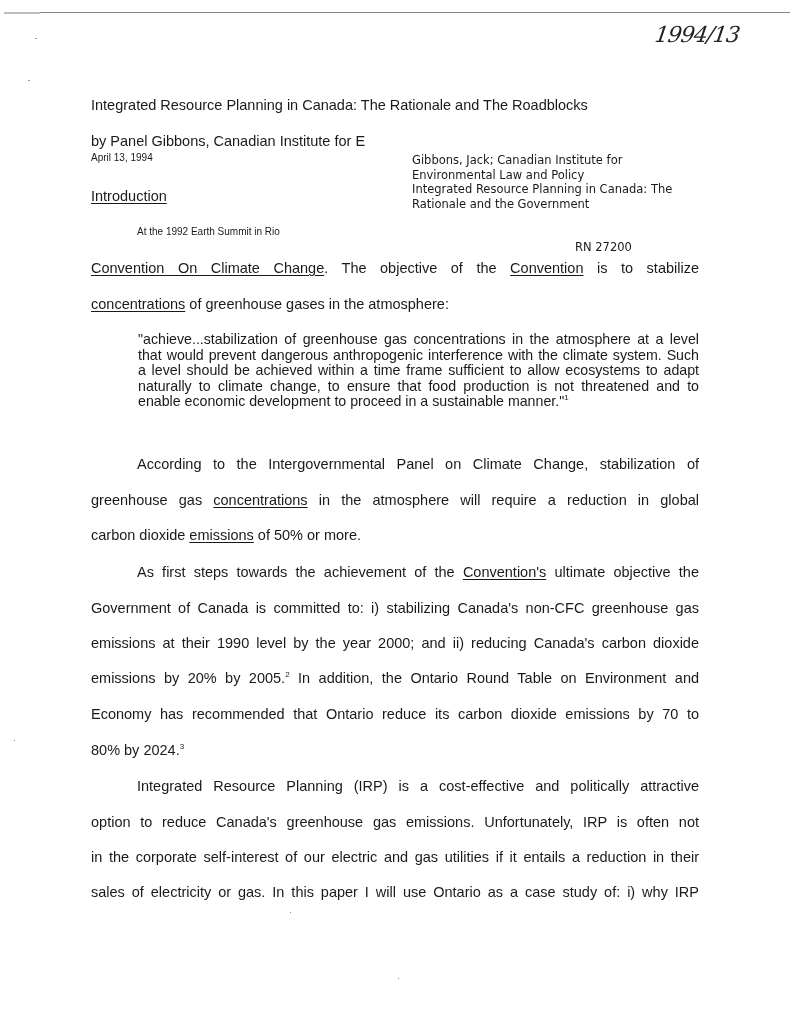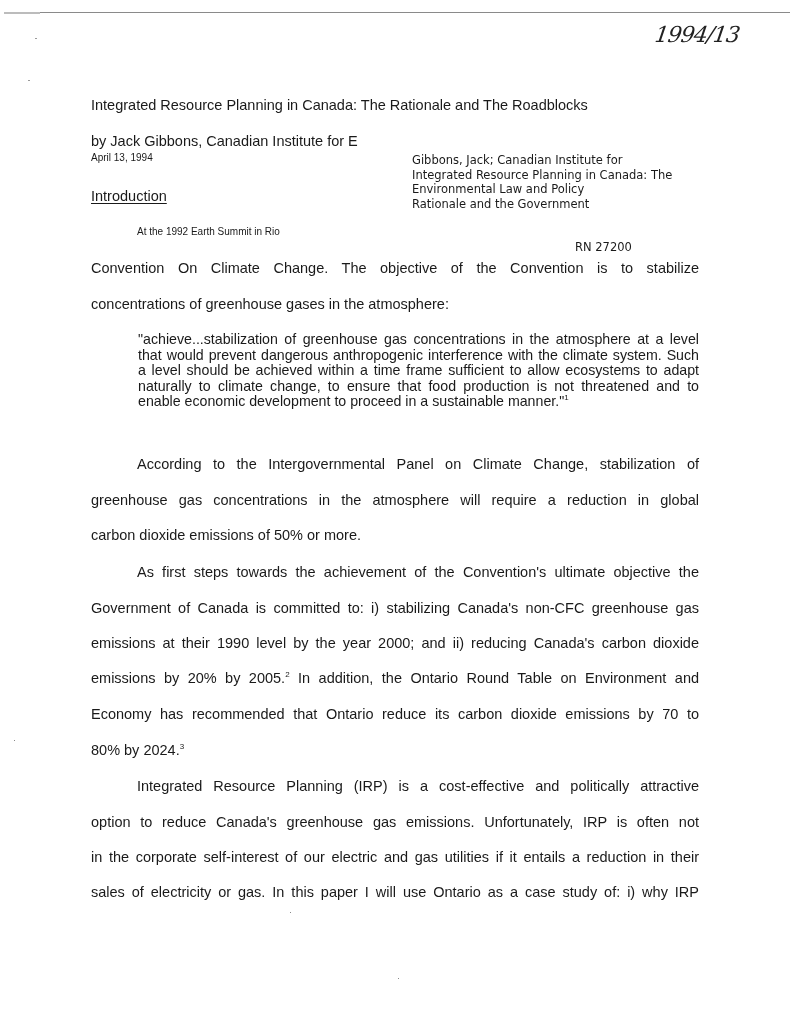--- a/index.html
+++ b/index.html
@@ -21,48 +21,48 @@
   .intro { left: 91px; top: 188px; font-size: 14.5px; text-decoration: underline; text-underline-offset: 2px; }
   .firstline { left: 137px; top: 226px; font-size: 10px; }
   .shelf { position: absolute; left: 412px; top: 153px; font-family: "DejaVu Sans", sans-serif; font-size: 11.5px; line-height: 14.6px; color: #1a1a1a; }
   .shelf div { white-space: nowrap; }
   .rn { position: absolute; left: 575px; top: 240px; font-family: "DejaVu Sans", sans-serif; font-size: 11.5px; }
   .line {
     position: absolute; left: 91px; width: 608px; font-size: 14.5px; white-space: nowrap;
     text-align: justify; text-align-last: justify;
   }
   .line.last { text-align-last: left; }
-  .u { text-underline-offset: 2px; margin-top: 12px; }
+  .u { text-decoration: underline; text-underline-offset: 2px; margin-top: 12px; }
   .quote {
     position: absolute; left: 138px; width: 561px; top: 332px; font-size: 14.2px; line-height: 15.6px;
     text-align: justify;
   }
   sup { font-size: 8px; vertical-align: 6px; line-height: 0; }
   .dot { position: absolute; width: 1px; height: 1px; background: #888; }
 </style>
 </head>
 <body>
 
 <div class="topline"></div>
 <div class="topline2"></div>
 <div class="speck" style="left:35px;top:38px;"></div>
 <div class="speck" style="left:28px;top:80px;"></div>
 
 <div class="handwrite">1994/13</div>
 
 <div class="abs title">Integrated Resource Planning in Canada: The Rationale and The Roadblocks</div>
-<div class="abs byline">by Jack Gibbons, Canadian Institute for E</div>
+<div class="abs byline">by Panel Gibbons, Canadian Institute for E</div>
 <div class="abs date">April 13, 1994</div>
 <div class="abs intro">Introduction</div>
 <div class="abs firstline">At the 1992 Earth Summit in Rio</div>
 
 <div class="shelf">
   <div>Gibbons, Jack; Canadian Institute for</div>
+  <div>Environmental Law and Policy</div>
   <div>Integrated Resource Planning in Canada: The</div>
-  <div>Environmental Law and Policy</div>
   <div>Rationale and the Government</div>
 </div>
 <div class="rn">RN 27200</div>
 
 <div class="line" style="top:260px;"><span class="u">Convention On Climate Change</span><span>.  The objective of the </span><span class="u">Convention</span><span> is to stabilize</span></div>
 <div class="line last" style="top:296px;"><span class="u">concentrations</span><span> of greenhouse gases in the atmosphere:</span></div>
 
 <div class="quote"><span>"achieve...stabilization of greenhouse gas concentrations in the atmosphere at a level that would prevent dangerous anthropogenic interference with the climate system.  Such a level should be achieved within a time frame sufficient to allow ecosystems to adapt naturally to climate change, to ensure that food production is not threatened and to enable economic development to proceed in a sustainable manner."</span><sup>1</sup></div>
 
 <div class="line" style="top:456px; left:137px; width:562px;">According to the Intergovernmental Panel on Climate Change, stabilization of</div>

